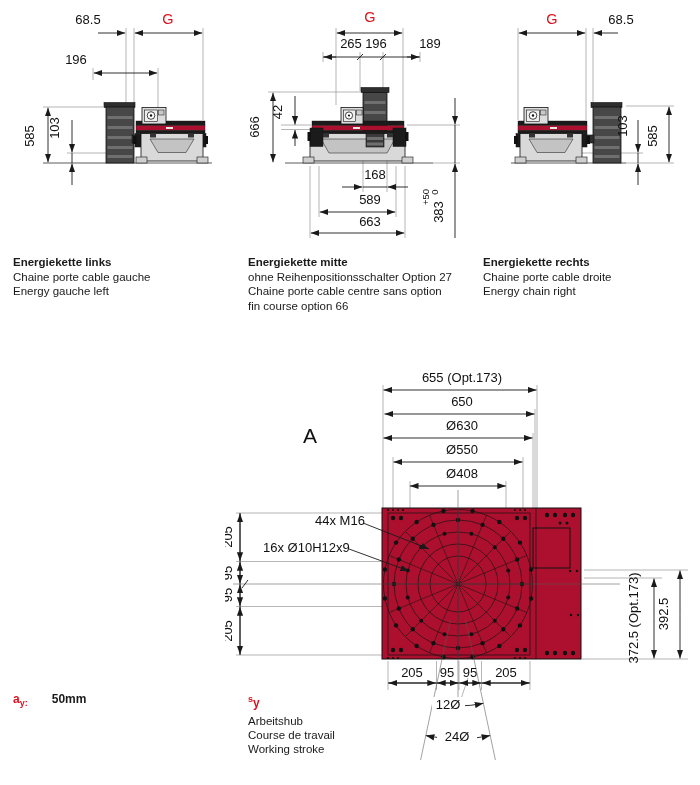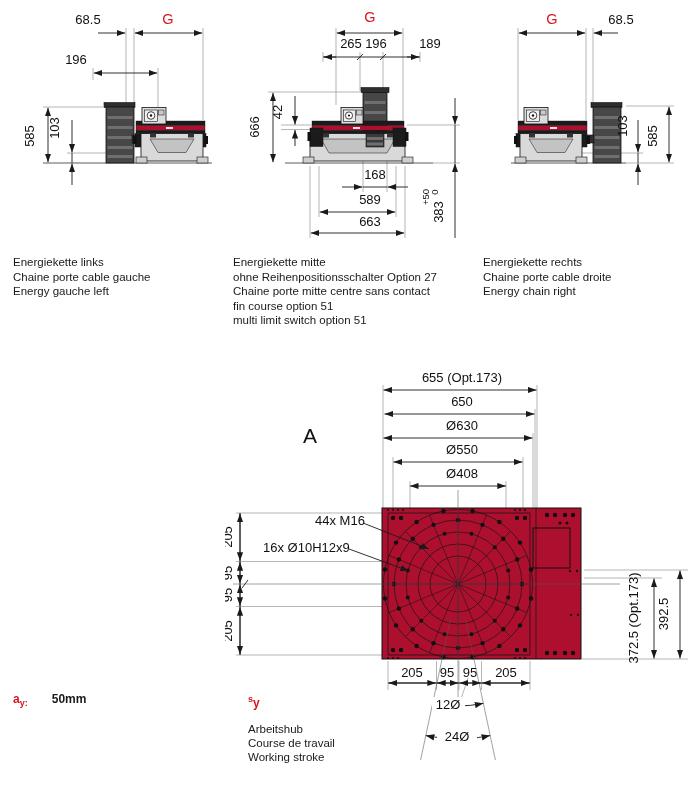--- a/index.html
+++ b/index.html
@@ -9,23 +9,23 @@
   }
   svg{position:absolute;display:block}
   .dim{font:13px "Liberation Sans",sans-serif;fill:#111}
   .dim-sm{font:9.5px "Liberation Sans",sans-serif;fill:#111}
   .dim-red{font:14.5px "Liberation Sans",sans-serif;fill:var(--accent,#d8131f)}
   .label-a{font:21px "Liberation Sans",sans-serif;fill:#111}
   .ext{stroke:#848484;stroke-width:.6}
   .dl{stroke:#1a1a1a;stroke-width:.9;fill:none}
   .cl{stroke:#555;stroke-width:.55;fill:none}
   .tcol{position:absolute;top:255px;font-size:11.5px;line-height:14.2px}
-  .ttitle{font-weight:normal;margin-bottom:1px}
+  .ttitle{font-weight:bold;margin-bottom:1px}
   .fnote{position:absolute;top:692px;font-size:11.5px;line-height:14px}
-  .fhead{margin-bottom:12px;font-size:12px}
+  .fhead{margin-bottom:4px;font-size:12px}
   .red-label{color:var(--accent,#d8131f);font-weight:bold}
   .red-label sub,.red-label sup{font-size:9px}
   .fval{font-weight:bold;margin-left:24px}
 </style>
 </head>
 <body>
 
 <svg style="left:0;top:0" width="233" height="250" viewBox="0 0 233 250">
   <defs>
     <marker id="arr1" markerWidth="9" markerHeight="7" refX="8.6" refY="3.5" orient="auto" markerUnits="userSpaceOnUse">
@@ -247,26 +247,25 @@
     <line class="dl" x1="203" y1="135" x2="203" y2="106.8" marker-end="url(#arr3)"></line>
     <line class="dl" x1="203" y1="135" x2="203" y2="162.2" marker-end="url(#arr3)"></line>
   </g>
 </svg>
 
 <div class="tcol" style="left:13px">
   <div class="ttitle">Energiekette links</div>
   <div>Chaine porte cable gauche</div>
   <div>Energy gauche left</div>
 </div>
-<div class="tcol" style="left:233px">
+<div class="tcol" style="left:248px">
   <div class="ttitle">Energiekette mitte</div>
   <div>ohne Reihenpositionsschalter Option 27</div>
-  <div>Chaine porte mitte centre sans contact</div>
-  <div>fin course option 51</div>
-  <div>multi limit switch option 51</div>
+  <div>Chaine porte cable centre sans option</div>
+  <div>fin course option 66</div>
 </div>
 <div class="tcol" style="left:483px">
   <div class="ttitle">Energiekette rechts</div>
   <div>Chaine porte cable droite</div>
   <div>Energy chain right</div>
 </div>
 
 <svg style="left:225px;top:365px" width="475" height="420" viewBox="0 0 475 420">
   <defs>
     <marker id="arr4" markerWidth="9" markerHeight="7" refX="8.6" refY="3.5" orient="auto" markerUnits="userSpaceOnUse">

